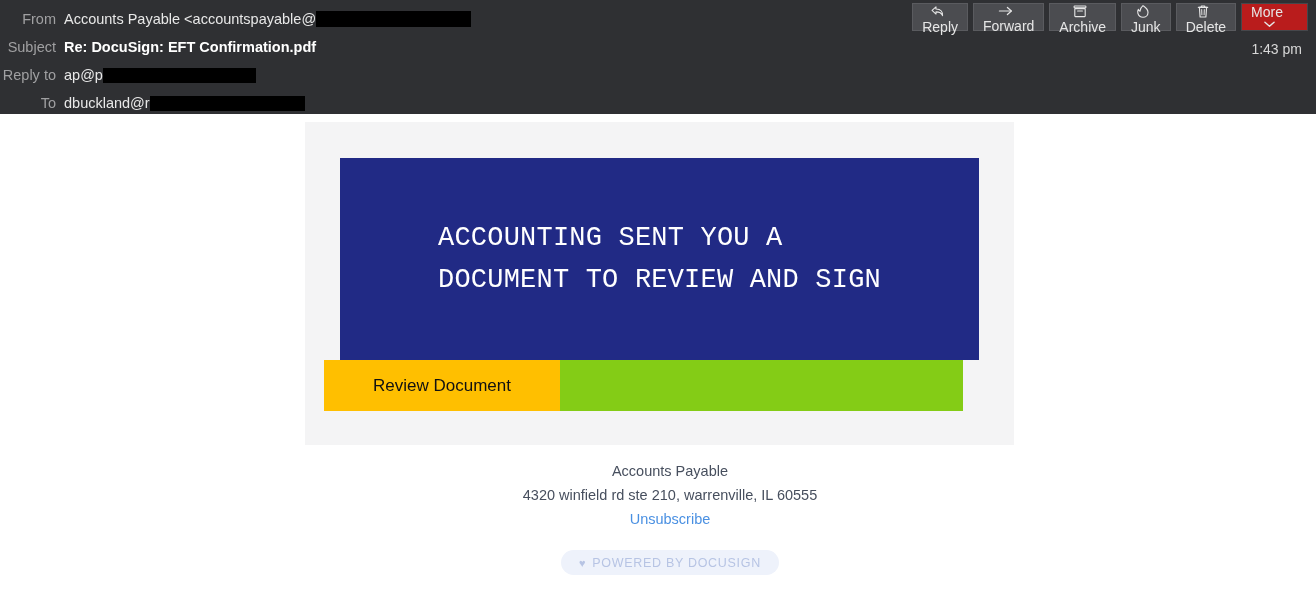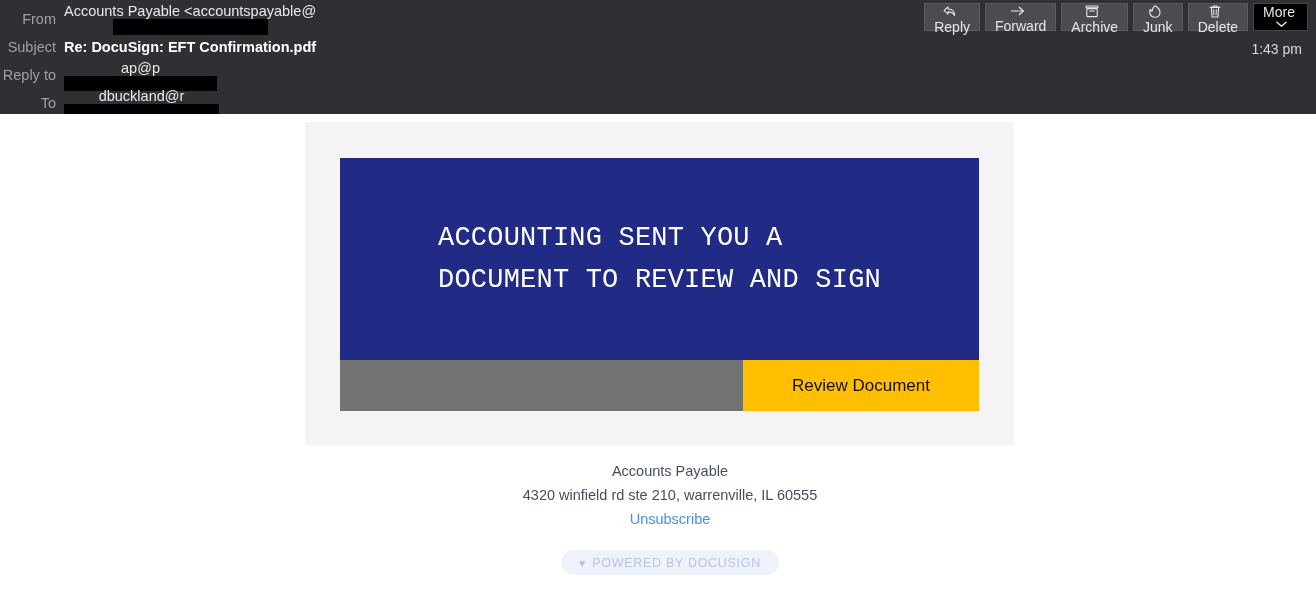--- a/index.html
+++ b/index.html
@@ -44,21 +44,20 @@
     flex: 0 0 56px;
     white-space: nowrap;
   }
   .field-value {
     margin-left: 8px;
     color: #e8e8e8;
     font-size: 14.5px;
     white-space: nowrap;
     display: flex;
     align-items: center;
-    flex-direction: column;
   }
   .field-value.bold {
     font-weight: bold;
     color: #ffffff;
     font-size: 14.5px;
   }
   .redaction {
     display: inline-block;
     background: #000000;
     height: 15px;
@@ -111,23 +110,23 @@
   }
   .tb-split .tb-btn.main {
     border-right: 1px solid #6a6b6f;
     padding-right: 7px;
   }
   .tb-split .tb-btn.caret {
     padding: 0 6px;
     border-left: none;
   }
   .tb-btn.more {
-    background: #000000;
+    background: #b91c1c;
     border-color: #46474b;
-    padding-right: 12px;
+    padding-right: 24px;
   }
   .tb-btn.more .caretglyph { margin-left: 5px; }
 
   svg.gi { display:block; }
 
   
   .body-area {
     position: relative;
     background: #ffffff;
     height: 486px;
@@ -158,28 +157,28 @@
     font-size: 27px;
     line-height: 42px;
     text-align: left;
     letter-spacing: 0.2px;
     font-weight: 400;
     font-family: Liberation Mono, monospace;
   }
 
   .btn-strip {
     position: absolute;
-    left: 35px;
+    left: 19px;
     top: 238px;
     width: 639px;
     height: 51px;
-    background: #737373;
+    background: #84cc16;
     display: flex;
     align-items: stretch;
-    justify-content: flex-end;
+    justify-content: flex-start;
   }
   .review-btn {
     width: 236px;
     background: #ffbf00;
     color: #111111;
     font-size: 17px;
     display: flex;
     align-items: center;
     justify-content: center;
     border: none;

